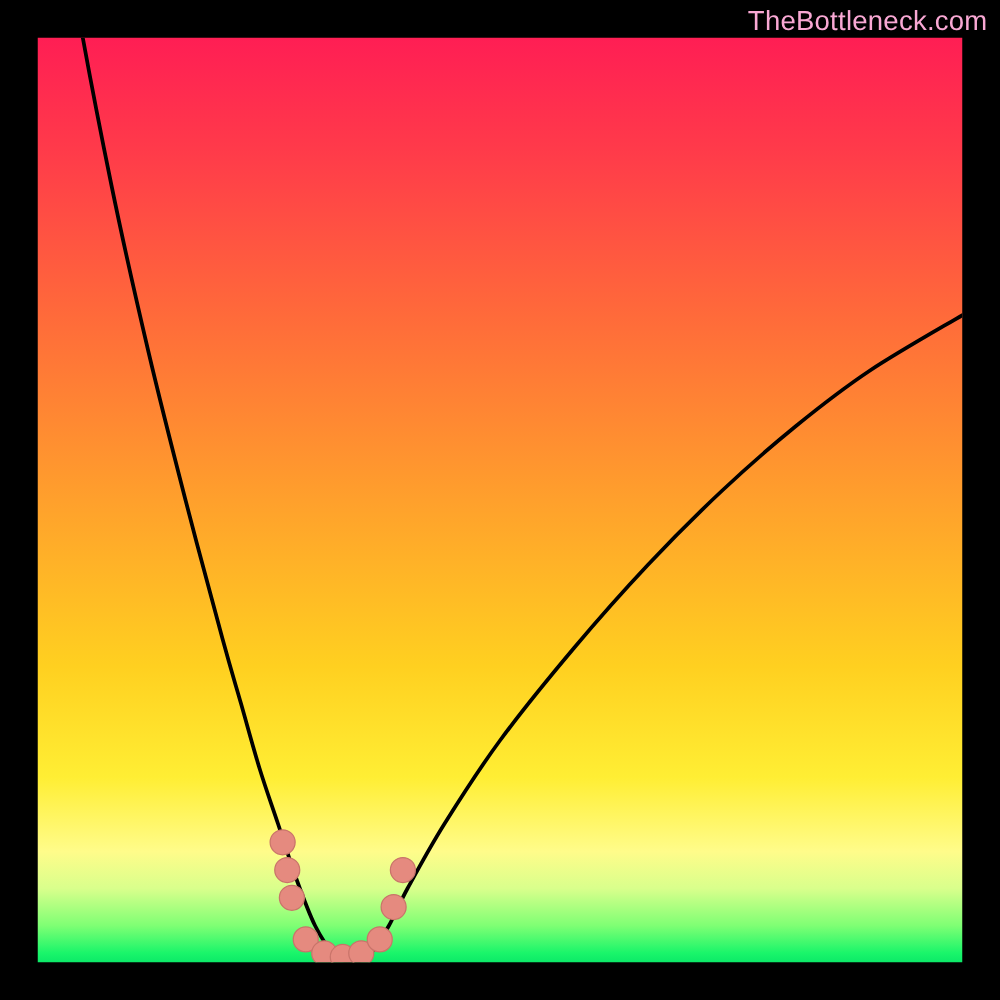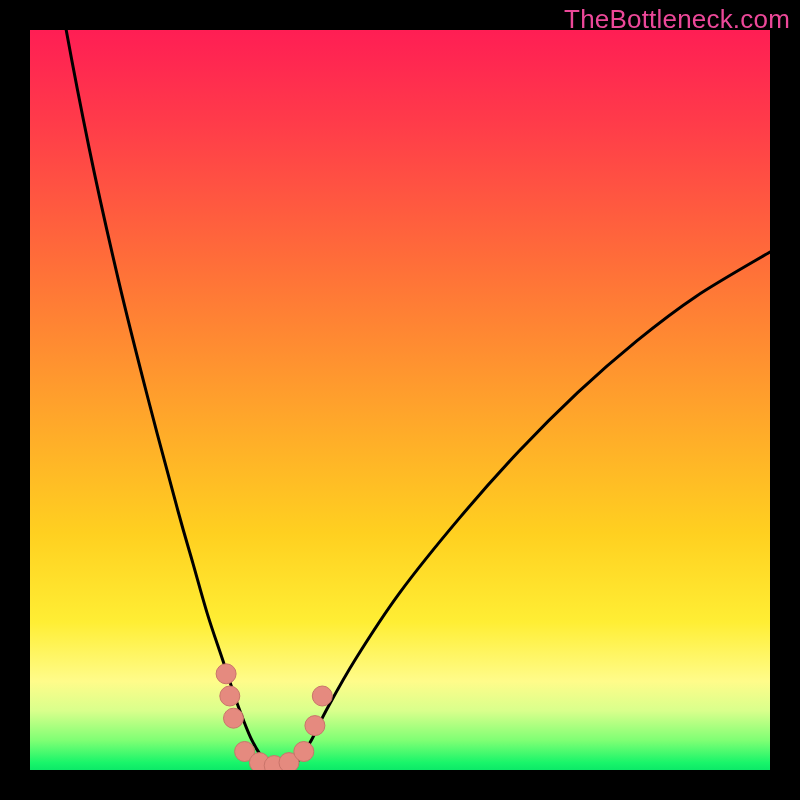--- a/index.html
+++ b/index.html
@@ -44,22 +44,22 @@
     );
   }
   .curve-layer, .dots-layer {
     position: absolute;
     inset: 0;
   }
   .watermark {
     position: absolute;
     top: 4px;
     right: 10px;
-    color: #ec4899;
-    font-size: 26px;
+    color: #f9a8d4;
+    font-size: 22px;
     font-weight: 500;
     letter-spacing: 0.2px;
     user-select: none;
   }
 </style>
 </head>
 <body>
 
 <div class="frame">
   <div class="watermark">TheBottleneck.com</div>

